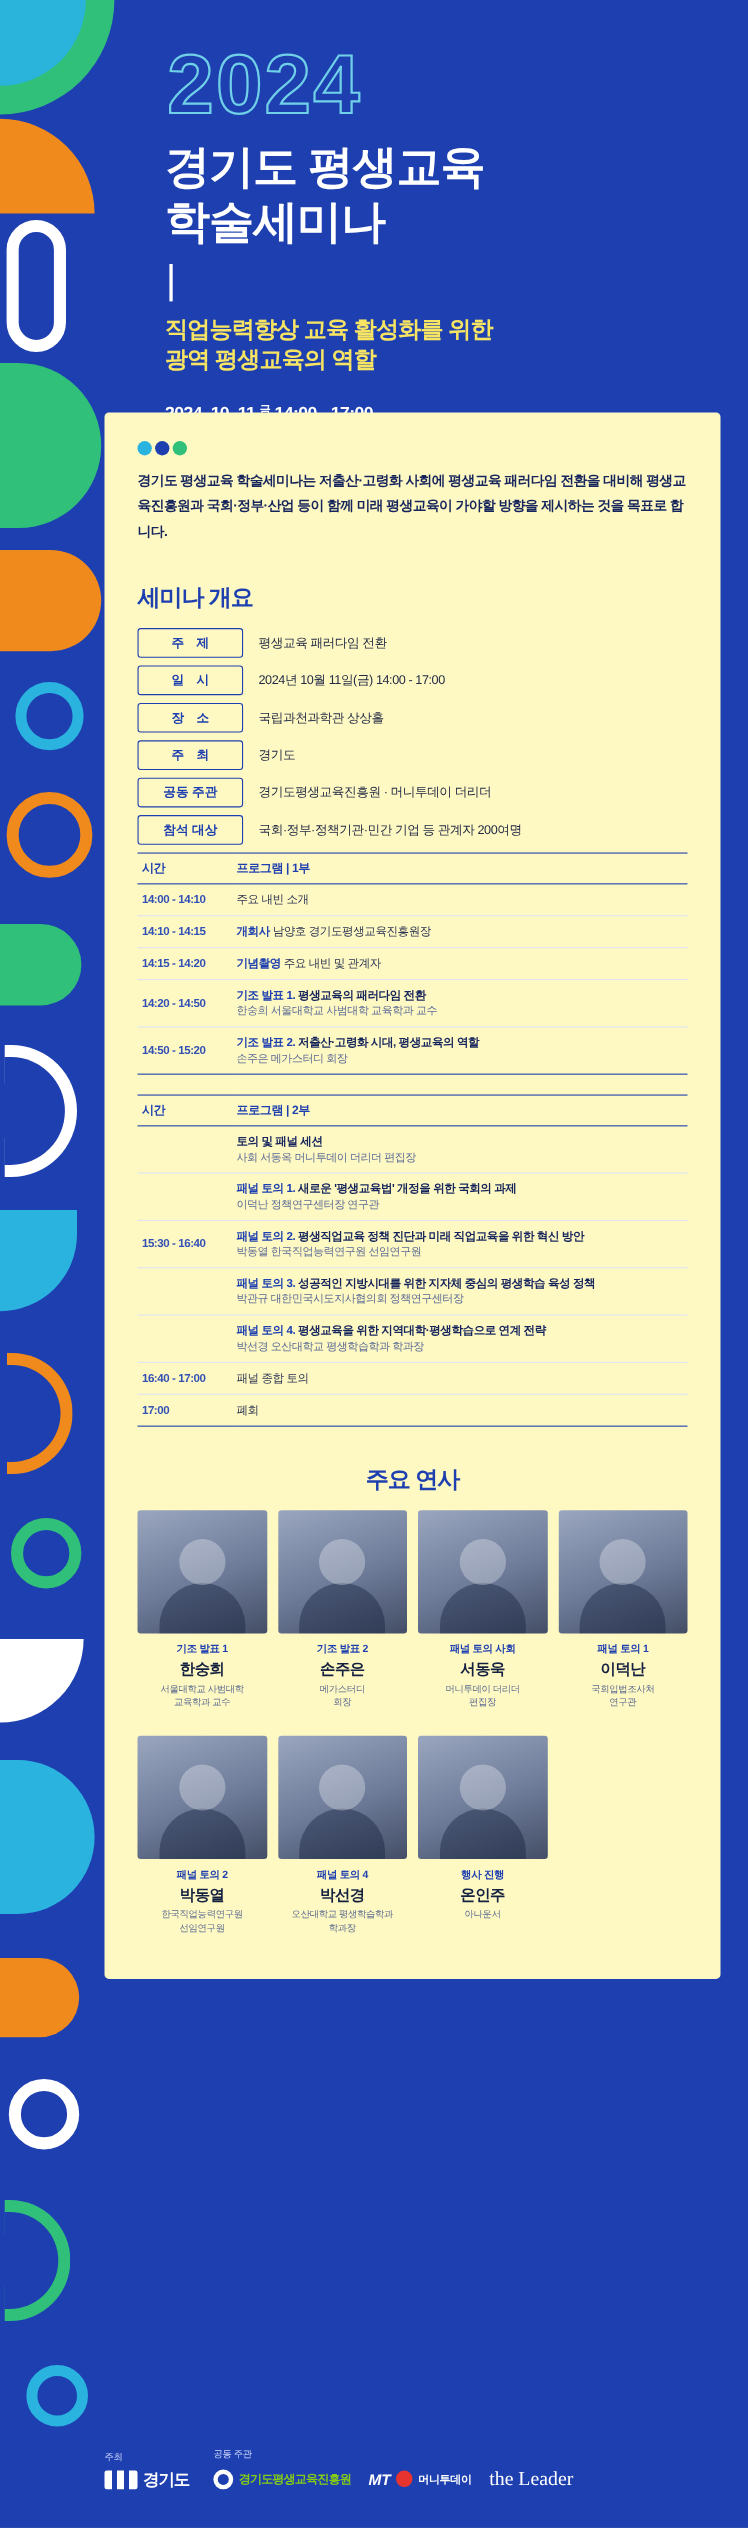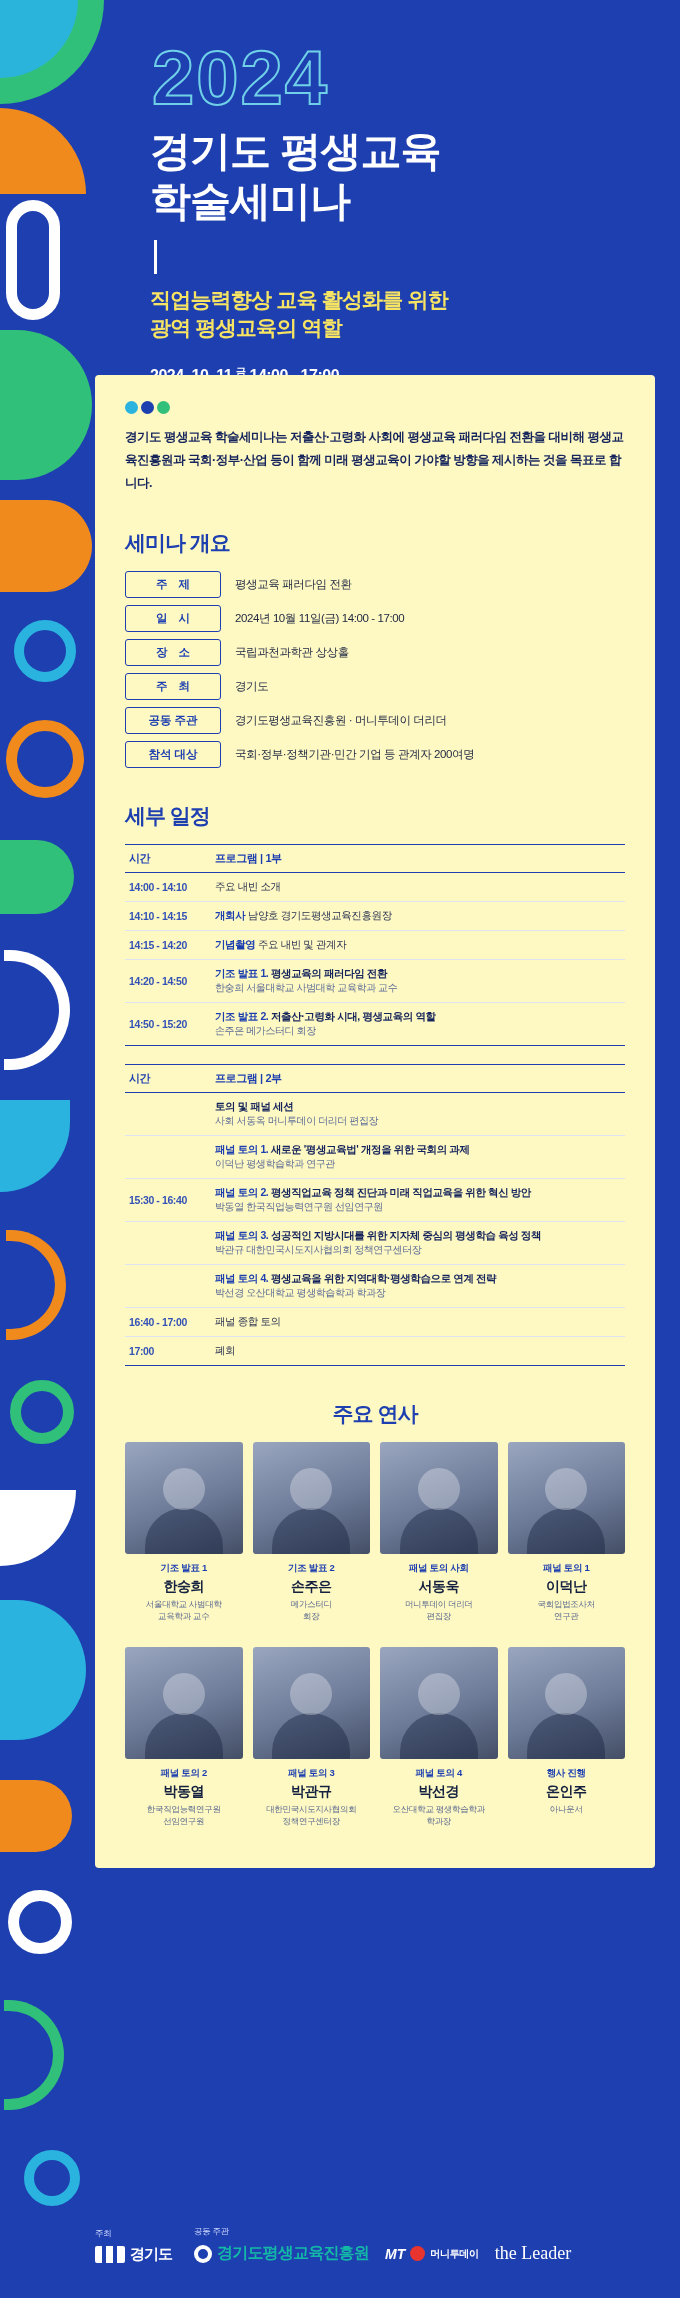--- a/index.html
+++ b/index.html
@@ -232,21 +232,21 @@
   .logo-kpe { display: flex; align-items: center; gap: 5px; }
   .logo-kpe .mark {
     width: 18px; height: 18px; border-radius: 50%;
     background: #ffffff;
     position: relative;
   }
   .logo-kpe .mark::after {
     content:""; position:absolute; left:4px; top:4px; width:10px; height:10px;
     border-radius:50%; background:#1d3fb0;
   }
-  .logo-kpe .txt { color:#14b8a6; font-size: 16px; font-weight: 800; letter-spacing:-0.8px; }
+  .logo-kpe .txt { color:#84cc16; font-size: 11px; font-weight: 800; letter-spacing:-0.8px; }
   .logo-mt { display: flex; align-items: center; gap: 5px; }
   .logo-mt .mt { color:#fff; font-size: 14px; font-weight: 800; font-style: italic; }
   .logo-mt .dot { width: 15px; height: 15px; border-radius: 50%; background: #e8342f; }
   .logo-mt .txt { color:#fff; font-size: 10px; font-weight: 700; letter-spacing:-0.3px; }
   .logo-leader { color:#fff; font-family: "Liberation Serif", serif; font-size: 18px; }
 </style>
 </head>
 <body>
 
 <div class="poster">
@@ -321,21 +321,20 @@
       <div class="ov-row">
         <div class="ov-label tight">공동 주관</div>
         <div class="ov-value">경기도평생교육진흥원 · 머니투데이 더리더</div>
       </div>
       <div class="ov-row">
         <div class="ov-label tight">참석 대상</div>
         <div class="ov-value">국회·정부·정책기관·민간 기업 등 관계자 200여명</div>
       </div>
     </div>
 
-    <div class="sec-title">세부 일정</div>
     <table class="sch">
       <thead>
         <tr>
           <th>시간</th>
           <th>프로그램 | 1부</th>
         </tr>
       </thead>
       <tbody>
         <tr>
           <td class="time">14:00 - 14:10</td>
@@ -389,21 +388,21 @@
           <td>
             <div class="prog-strong">토의 및 패널 세션</div>
             <div class="prog-sub">사회 서동옥 머니투데이 더리더 편집장</div>
           </td>
         </tr>
         <tr>
           <td class="time"></td>
           <td>
             <div><span class="lbl-blue">패널 토의 1.</span>
             <span class="prog-strong">새로운 '평생교육법' 개정을 위한 국회의 과제</span></div>
-            <div class="prog-sub">이덕난 평생학습학과 연구관</div>
+            <div class="prog-sub">이덕난 정책연구센터장 연구관</div>
           </td>
         </tr>
         <tr>
           <td class="time">15:30 - 16:40</td>
           <td>
             <div><span class="lbl-blue">패널 토의 2.</span>
             <span class="prog-strong">평생직업교육 정책 진단과 미래 직업교육을 위한 혁신 방안</span></div>
             <div class="prog-sub">박동열 한국직업능력연구원 선임연구원</div>
           </td>
         </tr>
@@ -467,27 +466,20 @@
         <div class="name">이덕난</div>
         <div class="affil" style="white-space:pre-line;">국회입법조사처
 연구관</div>
       </div>
       <div class="spk">
         <div class="photo"></div>
         <div class="role">패널 토의 2</div>
         <div class="name">박동열</div>
         <div class="affil" style="white-space:pre-line;">한국직업능력연구원
 선임연구원</div>
-      </div>
-      <div class="spk">
-        <div class="photo"></div>
-        <div class="role">패널 토의 3</div>
-        <div class="name">박관규</div>
-        <div class="affil" style="white-space:pre-line;">대한민국시도지사협의회
-정책연구센터장</div>
       </div>
       <div class="spk">
         <div class="photo"></div>
         <div class="role">패널 토의 4</div>
         <div class="name">박선경</div>
         <div class="affil" style="white-space:pre-line;">오산대학교 평생학습학과
 학과장</div>
       </div>
       <div class="spk">
         <div class="photo"></div>

